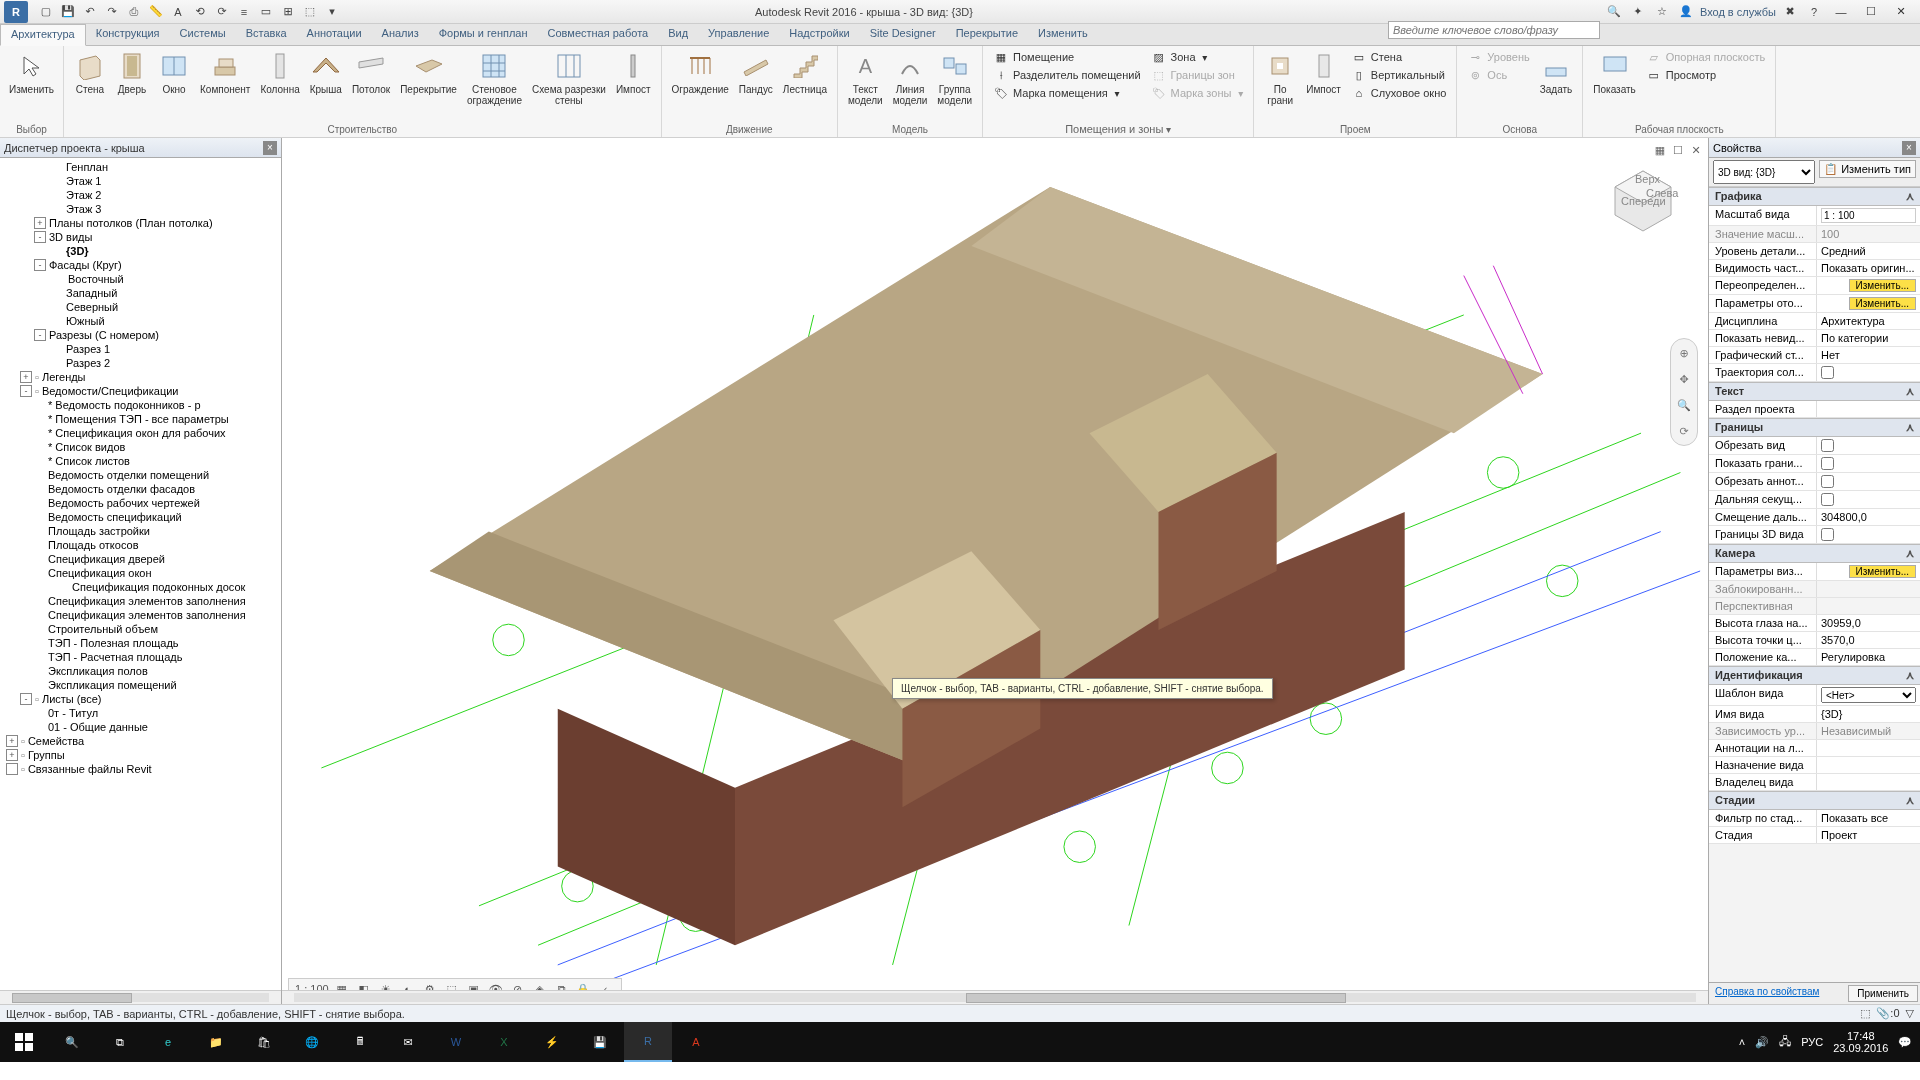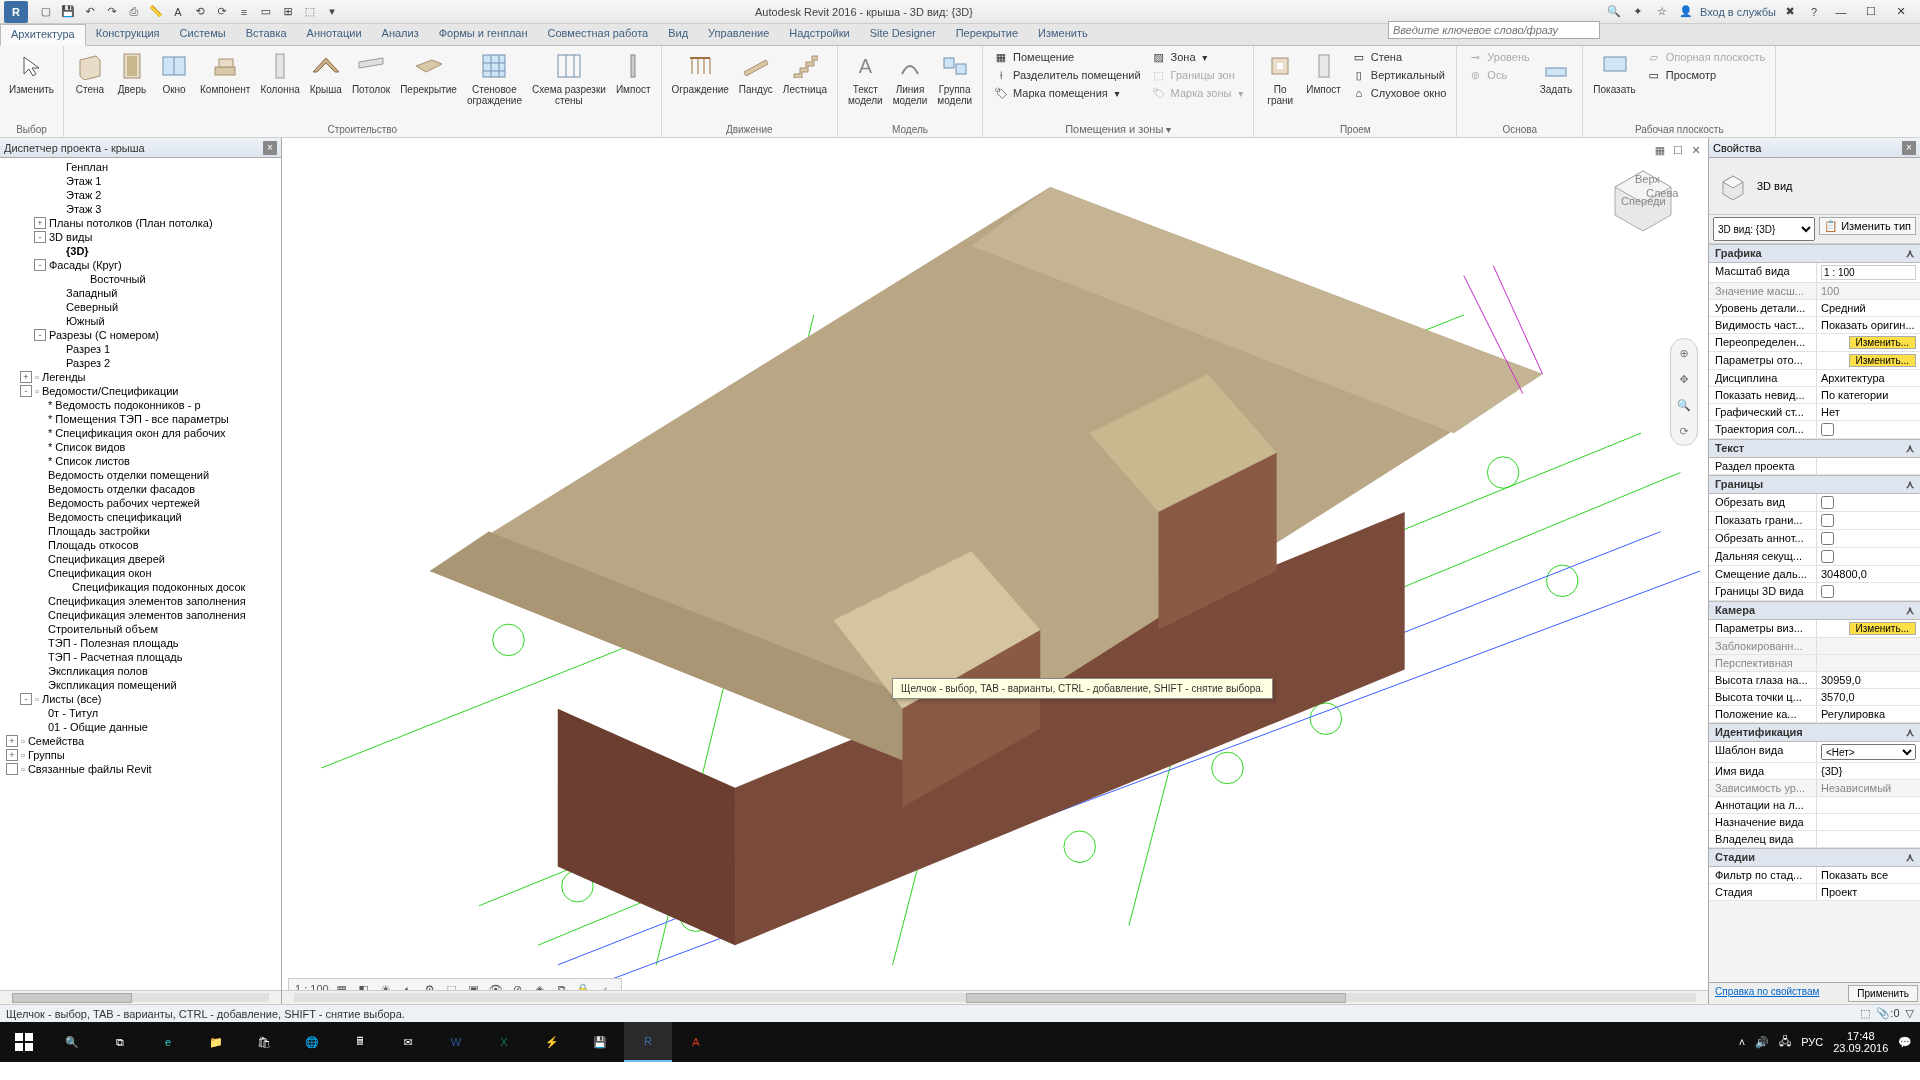--- a/index.html
+++ b/index.html
@@ -445,21 +445,21 @@
           <span class="expander">-</span>
           <span>3D виды</span>
         </div>
         <div class="tree-item sel" style="padding-left: 66px;">
           <span>{3D}</span>
         </div>
         <div class="tree-item" style="padding-left: 34px;">
           <span class="expander">-</span>
           <span>Фасады (Круг)</span>
         </div>
-        <div class="tree-item" style="padding-left: 90px; text-align: center;">
+        <div class="tree-item" style="padding-left: 68px; text-align: center;">
           <span>Восточный</span>
         </div>
         <div class="tree-item" style="padding-left: 66px;">
           <span>Западный</span>
         </div>
         <div class="tree-item" style="padding-left: 66px;">
           <span>Северный</span>
         </div>
         <div class="tree-item" style="padding-left: 66px;">
           <span>Южный</span>
@@ -668,29 +668,20 @@
         <div class="tr"></div>
         <div class="th" style="left:48%;width:380px"></div>
       </div>
   </div>
 
   <div class="props">
     <div class="props-hdr">
         <span>Свойства</span>
         <span class="x">×</span>
       </div>
-    <div class="type-sel">
-      <div class="cube">
-          <svg width="32" height="32">
-            <polygon points="6,12 16,6 26,12 26,24 16,30 6,24" fill="#e8e8e8" stroke="#999"></polygon>
-            <polygon points="6,12 16,6 26,12 16,18" fill="#f8f8f8" stroke="#999"></polygon>
-          </svg>
-        </div>
-      <span>3D вид</span>
-    </div>
     <div class="instsel">
       <select><option>3D вид: {3D}</option></select>
       <div class="etb">📋 <span>Изменить тип</span></div>
     </div>
     <div class="pgrid" id="pgrid">
         <div class="pcat">
           <span>Графика</span>
           <span class="ex">⋏</span>
         </div>
         <div class="prow">

